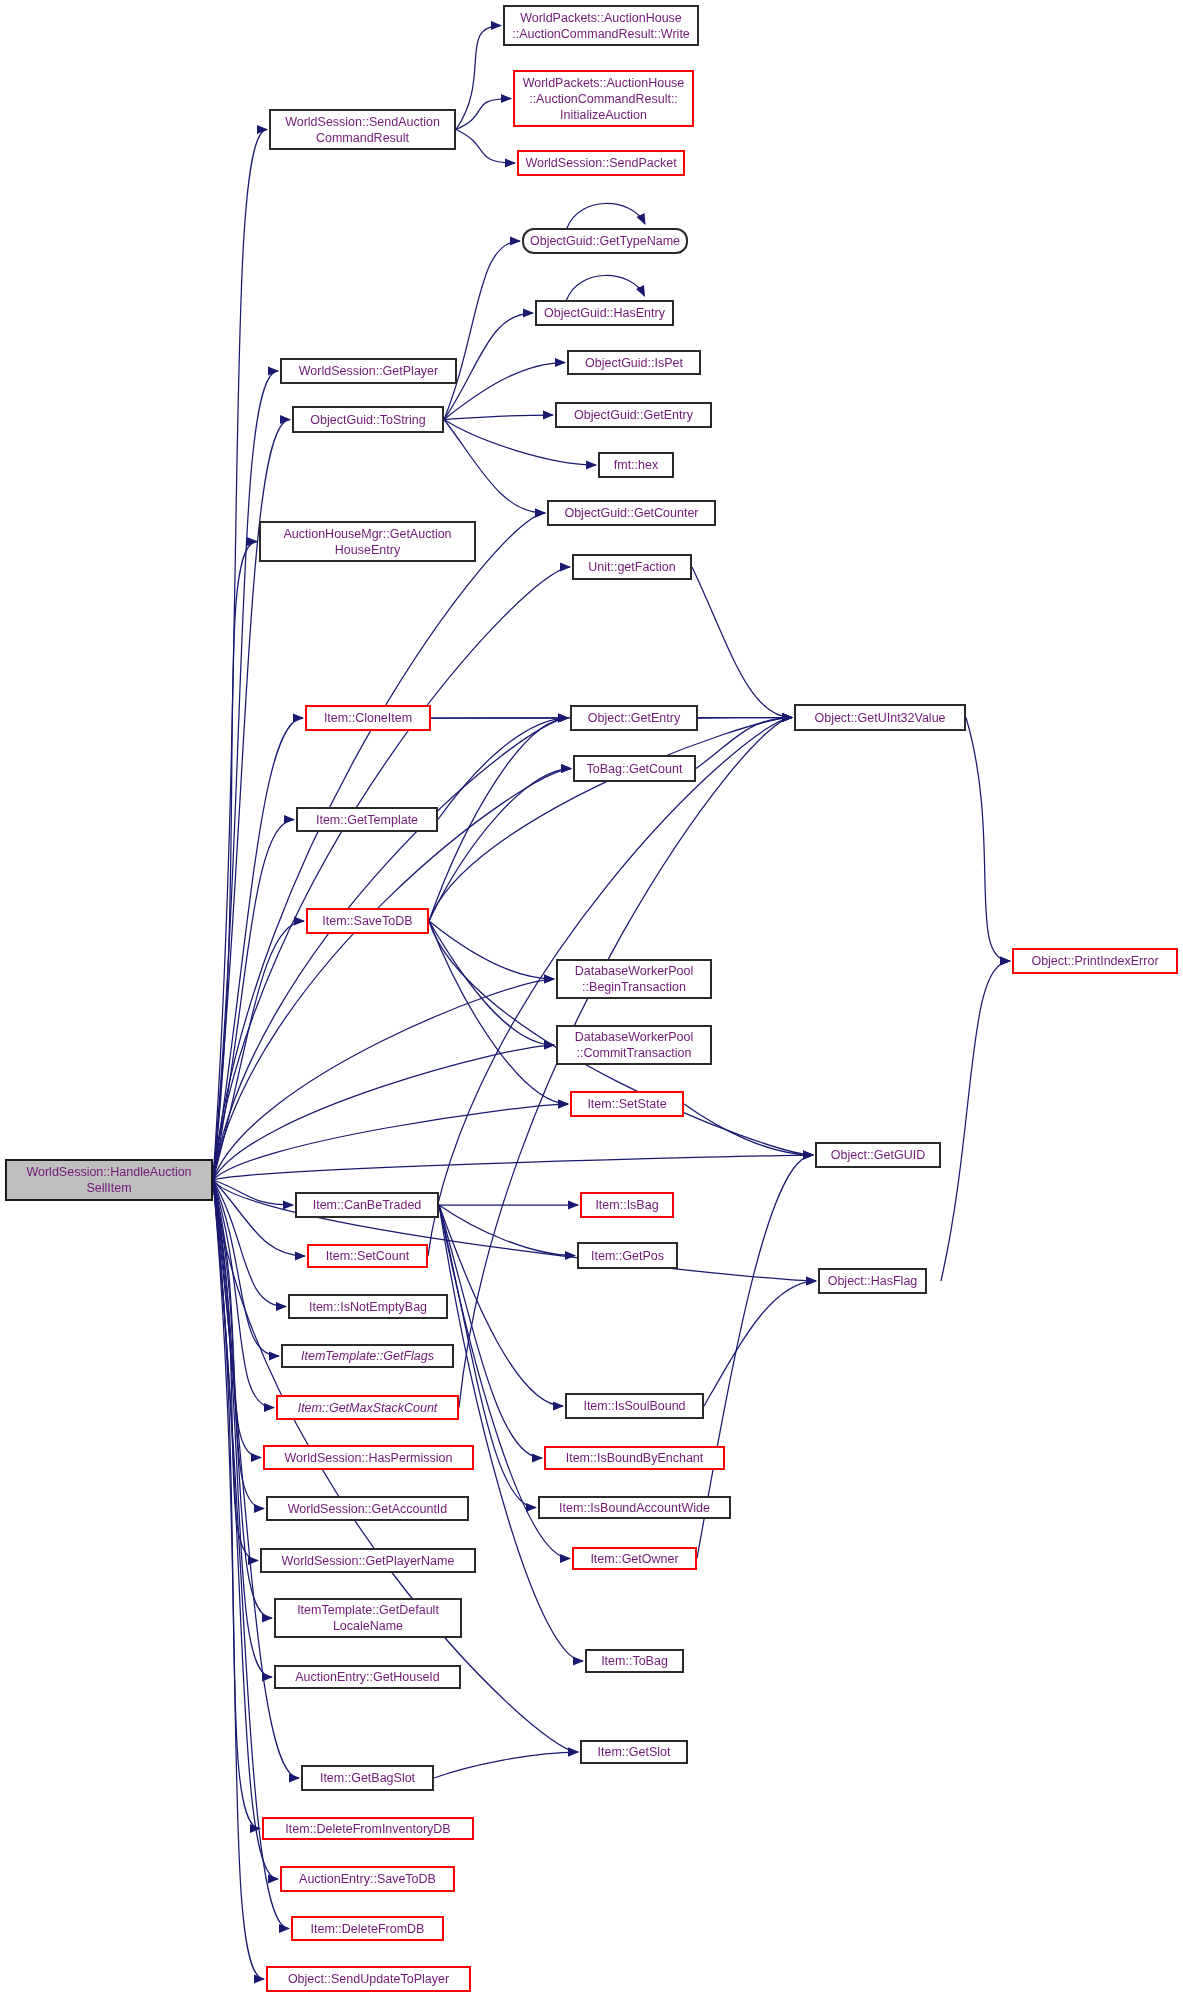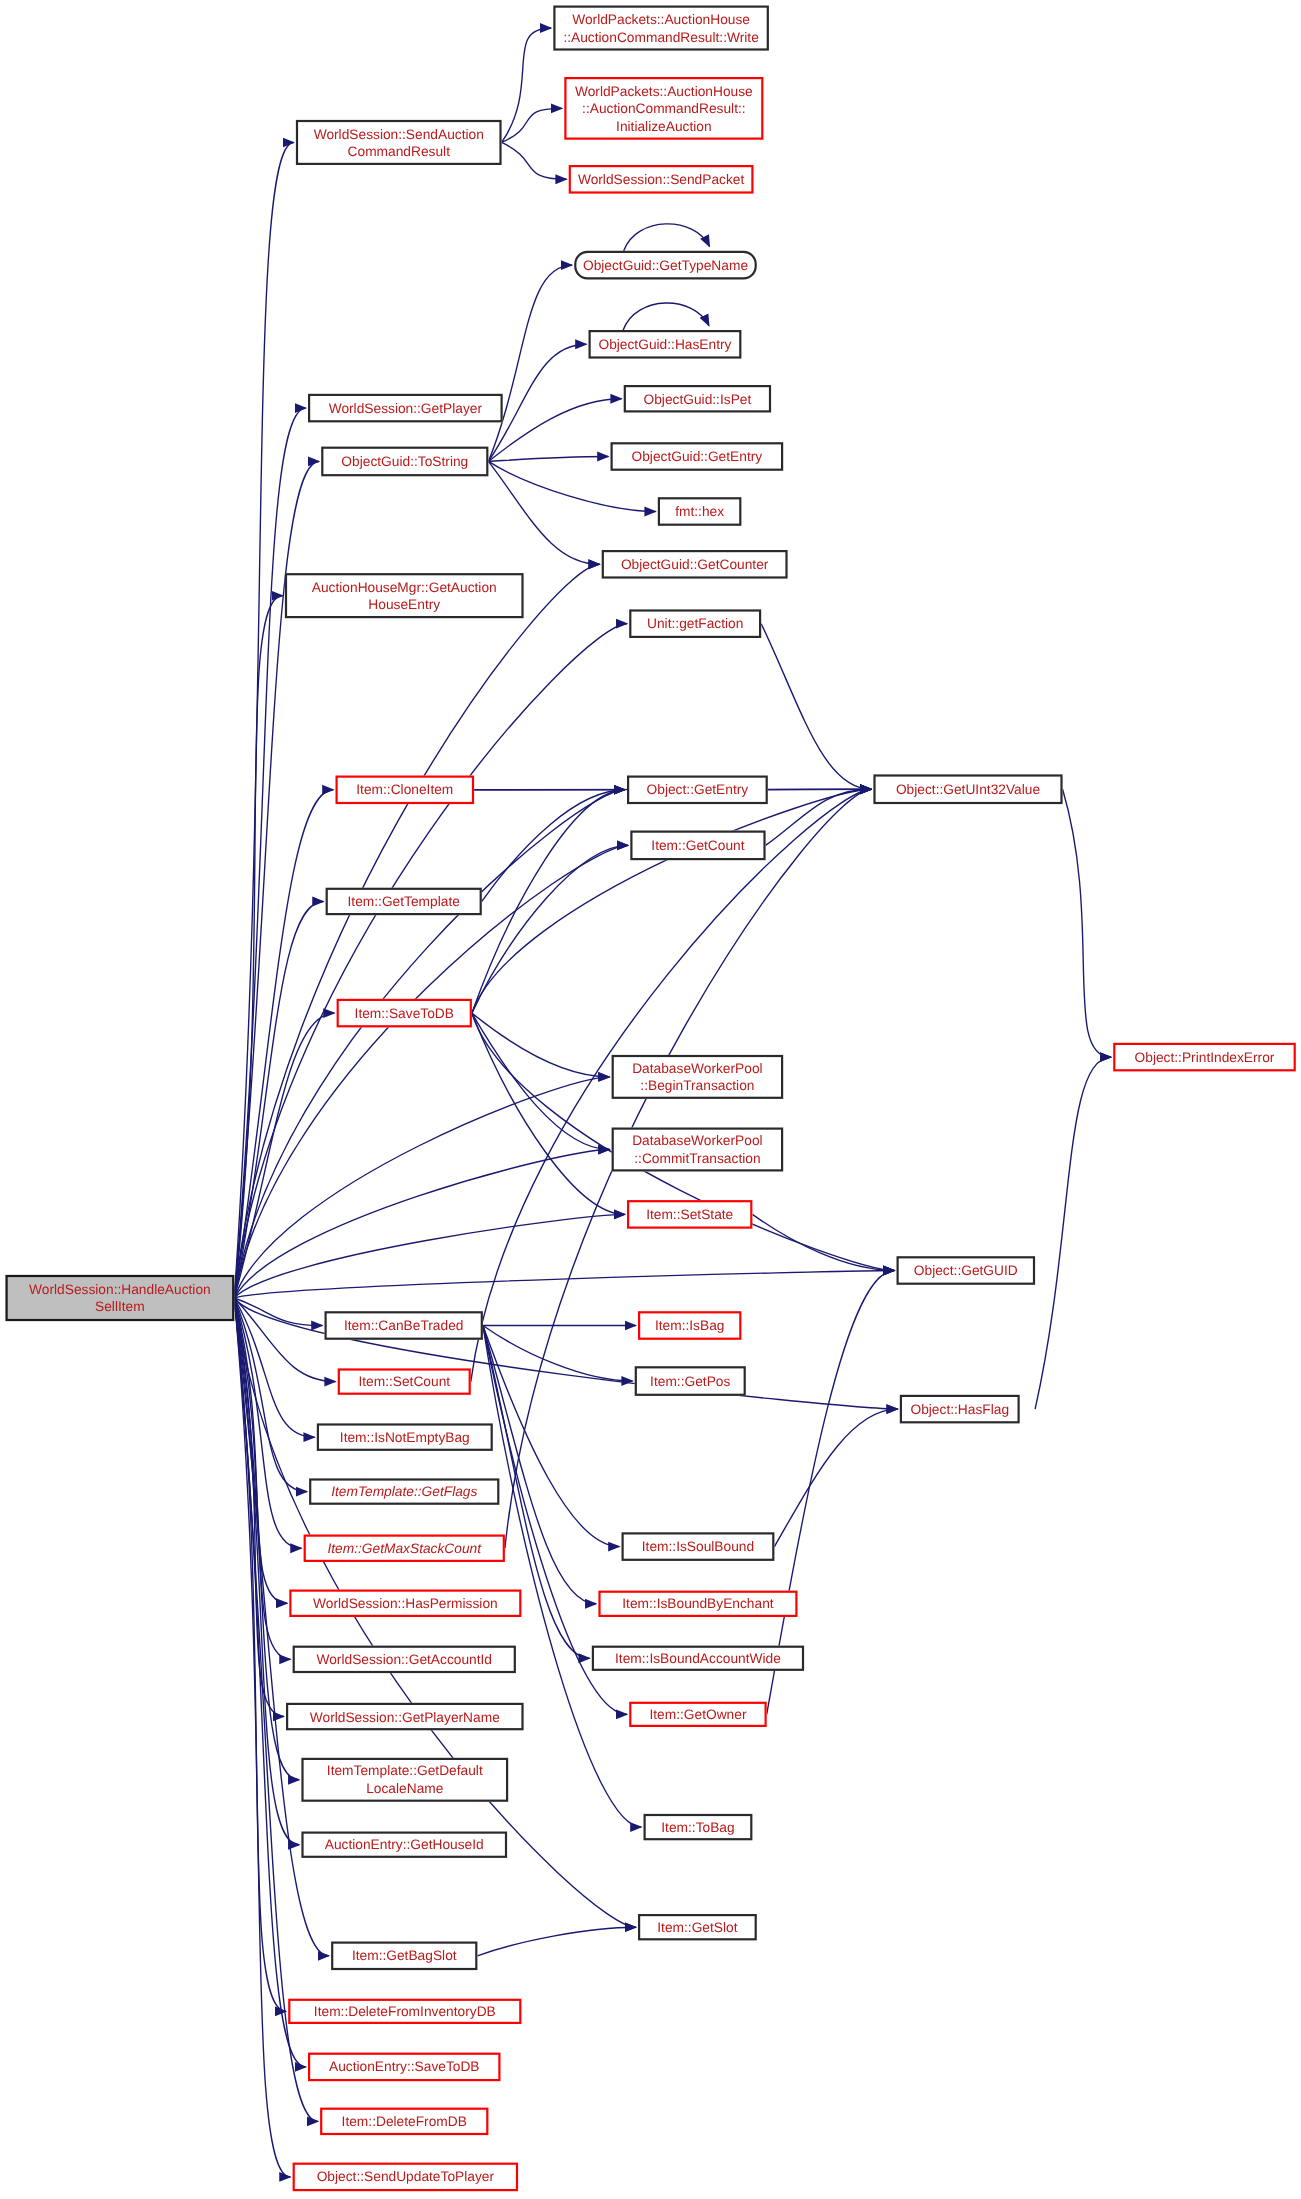--- a/index.html
+++ b/index.html
@@ -1,21 +1,21 @@
 <!DOCTYPE html>
 <html><head>
 <meta charset="utf-8">
 <style>
   html,body{margin:0;padding:0;background:#ffffff;}
   #stage{position:relative;width:1183px;height:1999px;background:#ffffff;overflow:hidden;
          font-family:"Liberation Sans", sans-serif;}
   #edge-layer{position:absolute;left:0;top:0;width:1183px;height:1999px;}
   #node-layer{position:absolute;left:0;top:0;width:1183px;height:1999px;pointer-events:none;}
   .node{position:absolute;box-sizing:border-box;background:#ffffff;border:2px solid #2a2a2a;
-        color:#b91c1c;font-size:12.5px;line-height:1.28;display:flex;align-items:center;
+        color:#701a75;font-size:12.5px;line-height:1.28;display:flex;align-items:center;
         justify-content:center;text-align:center;white-space:pre-line;padding:0 2px;
         pointer-events:auto;cursor:pointer;}
   .node.red{border-color:#ff0000;}
   .node.main{background:#bfbfbf;border-color:#1a1a1a;cursor:default;}
   path.edge{fill:none;stroke:#191970;stroke-width:1.25;}
 </style>
 </head>
 <body>
 
 <div id="stage">
@@ -117,21 +117,21 @@
       <div class="node black" style="left: 280px; top: 358px; width: 177px; height: 26px;">WorldSession::GetPlayer</div>
       <div class="node black" style="left: 292px; top: 406px; width: 152px; height: 27px;">ObjectGuid::ToString</div>
       <div class="node black" style="left: 598px; top: 452px; width: 76px; height: 26px;">fmt::hex</div>
       <div class="node black" style="left: 547px; top: 500px; width: 169px; height: 26px;">ObjectGuid::GetCounter</div>
       <div class="node black" style="left: 259px; top: 521px; width: 217px; height: 41px;">AuctionHouseMgr::GetAuction
 HouseEntry</div>
       <div class="node black" style="left: 572px; top: 554px; width: 120px; height: 26px;">Unit::getFaction</div>
       <div class="node red" style="left: 305px; top: 705px; width: 126px; height: 26px;">Item::CloneItem</div>
       <div class="node black" style="left: 570px; top: 705px; width: 128px; height: 26px;">Object::GetEntry</div>
       <div class="node black" style="left: 794px; top: 704px; width: 172px; height: 27px;">Object::GetUInt32Value</div>
-      <div class="node black" style="left: 573px; top: 755px; width: 123px; height: 27px;">Item::GetCount</div>
+      <div class="node black" style="left: 573px; top: 755px; width: 123px; height: 27px;">ToBag::GetCount</div>
       <div class="node black" style="left: 296px; top: 807px; width: 142px; height: 25px;">Item::GetTemplate</div>
       <div class="node red" style="left: 306px; top: 908px; width: 123px; height: 26px;">Item::SaveToDB</div>
       <div class="node black" style="left: 556px; top: 959px; width: 156px; height: 40px;">DatabaseWorkerPool
 ::BeginTransaction</div>
       <div class="node black" style="left: 556px; top: 1025px; width: 156px; height: 40px;">DatabaseWorkerPool
 ::CommitTransaction</div>
       <div class="node red" style="left: 1012px; top: 948px; width: 166px; height: 26px;">Object::PrintIndexError</div>
       <div class="node red" style="left: 570px; top: 1091px; width: 114px; height: 26px;">Item::SetState</div>
       <div class="node black" style="left: 815px; top: 1142px; width: 126px; height: 26px;">Object::GetGUID</div>
       <div class="node red" style="left: 580px; top: 1192px; width: 94px; height: 26px;">Item::IsBag</div>

